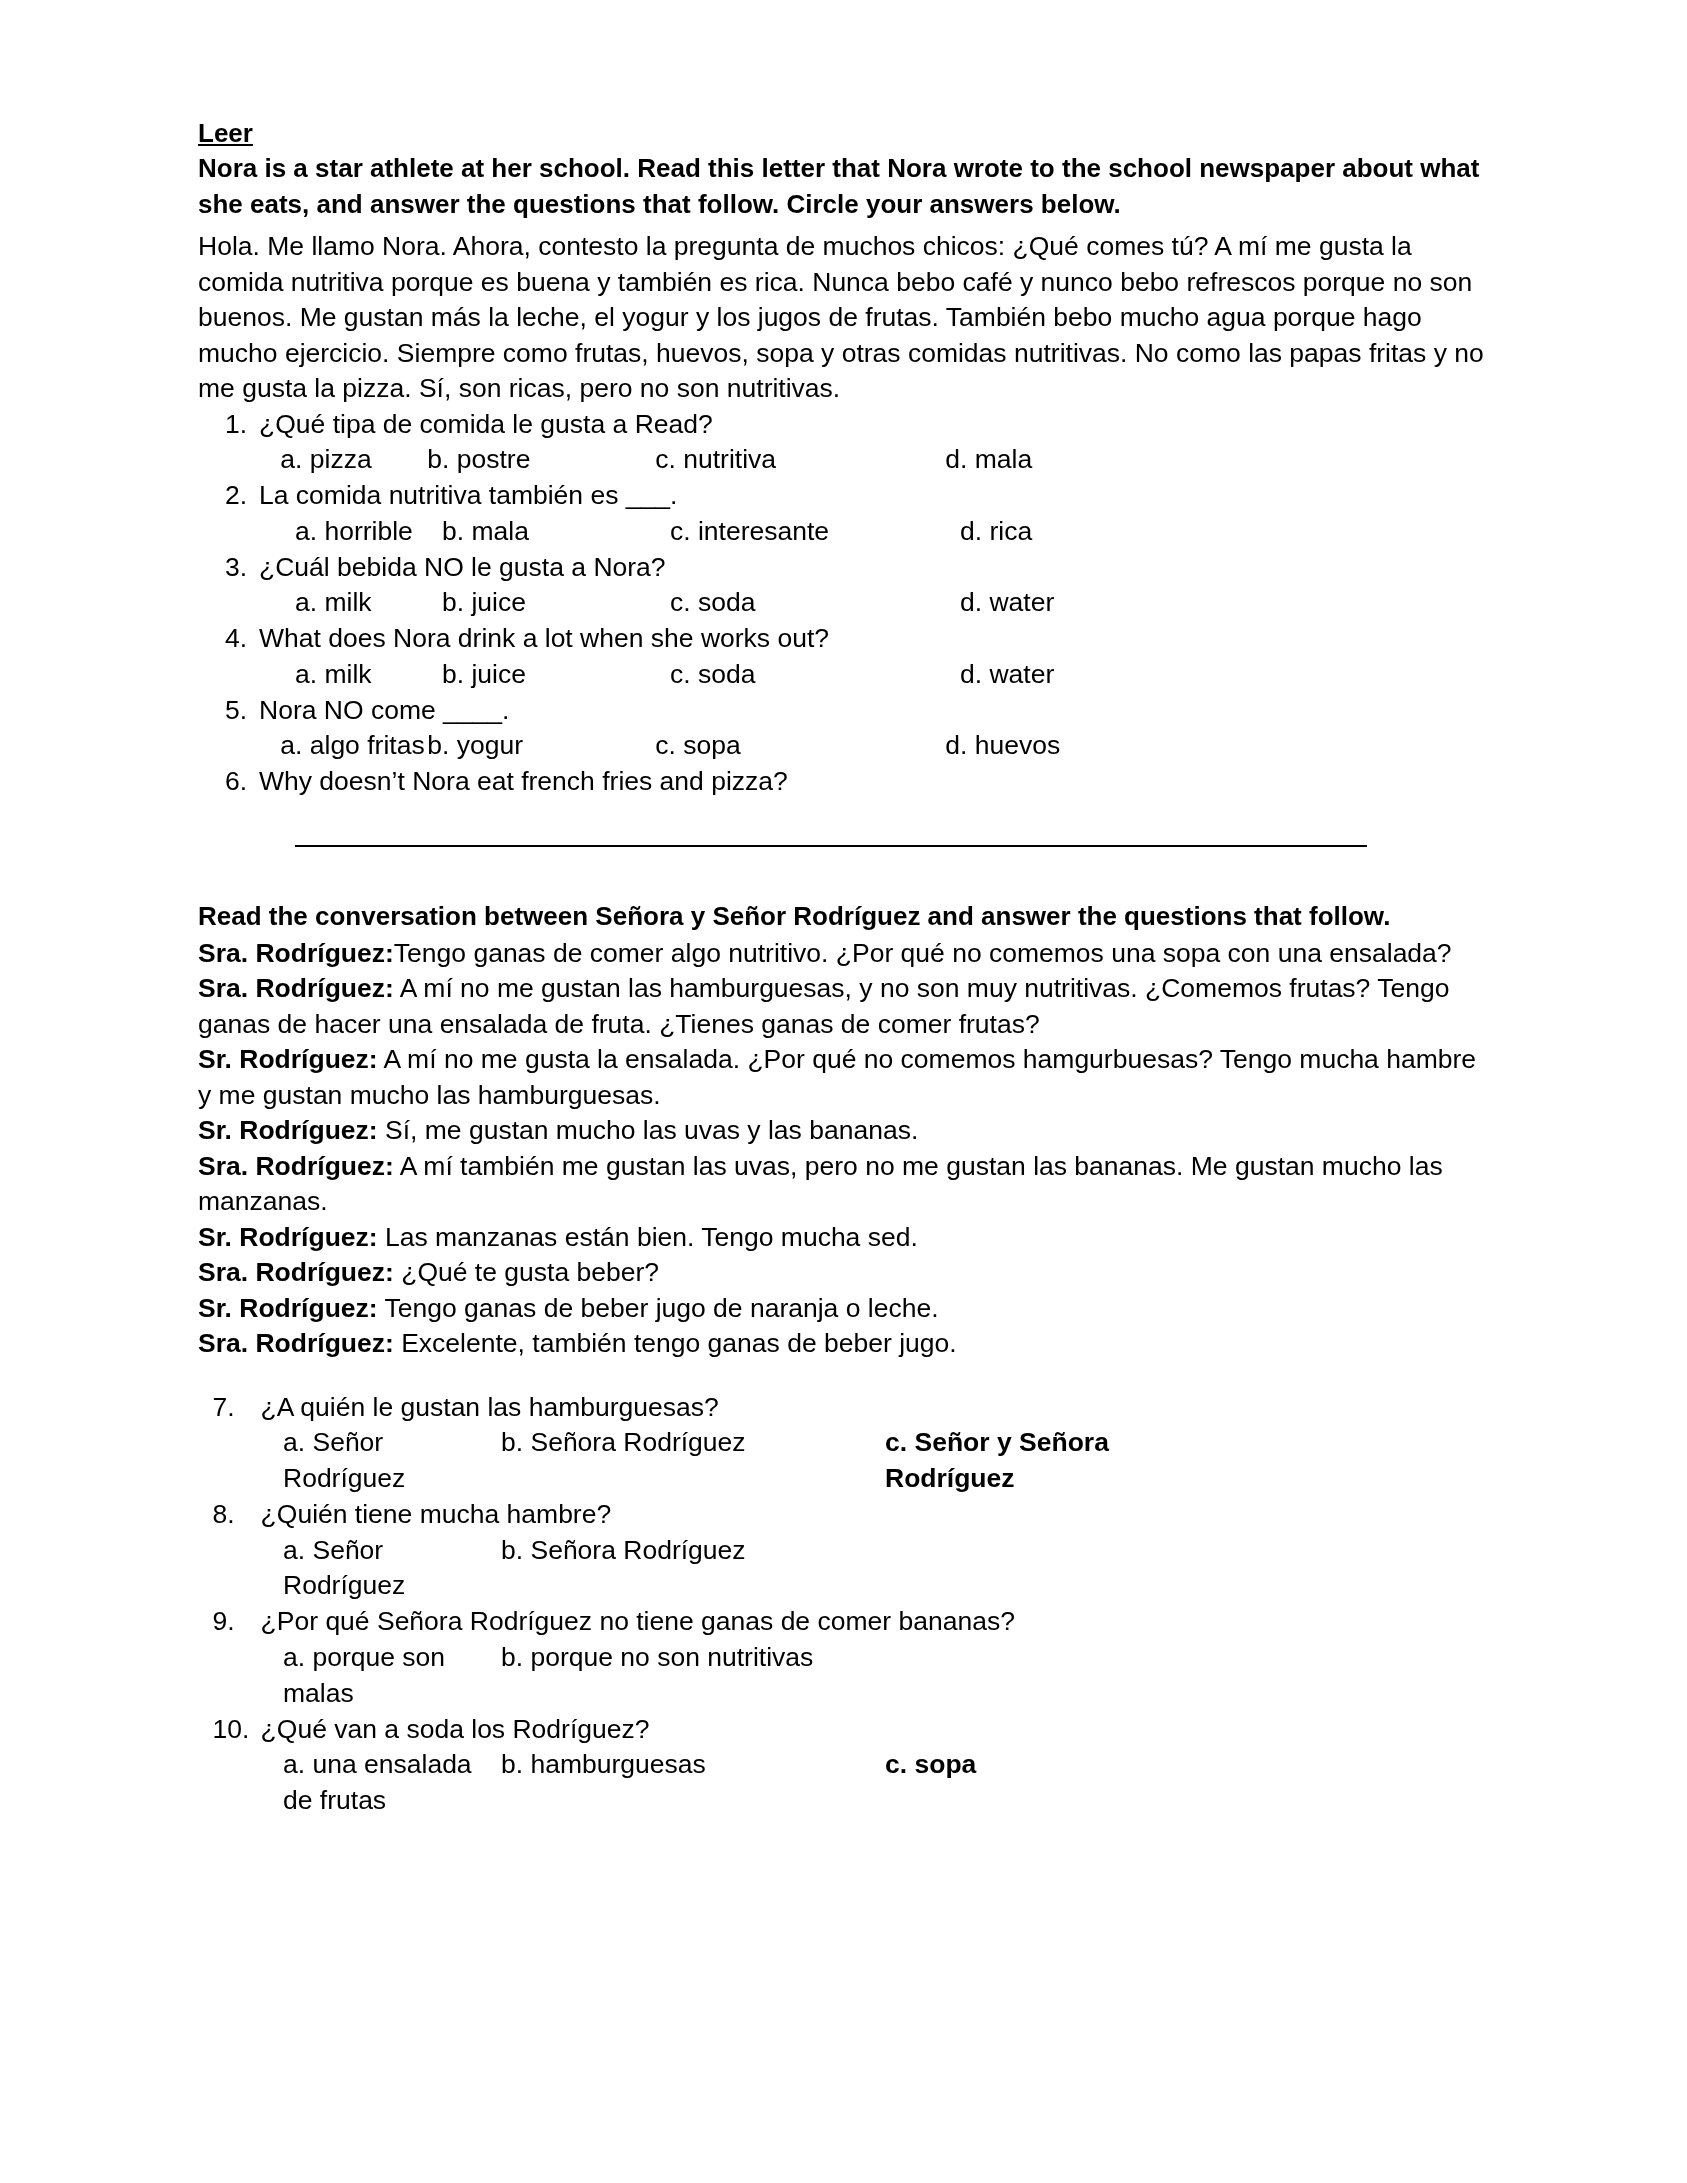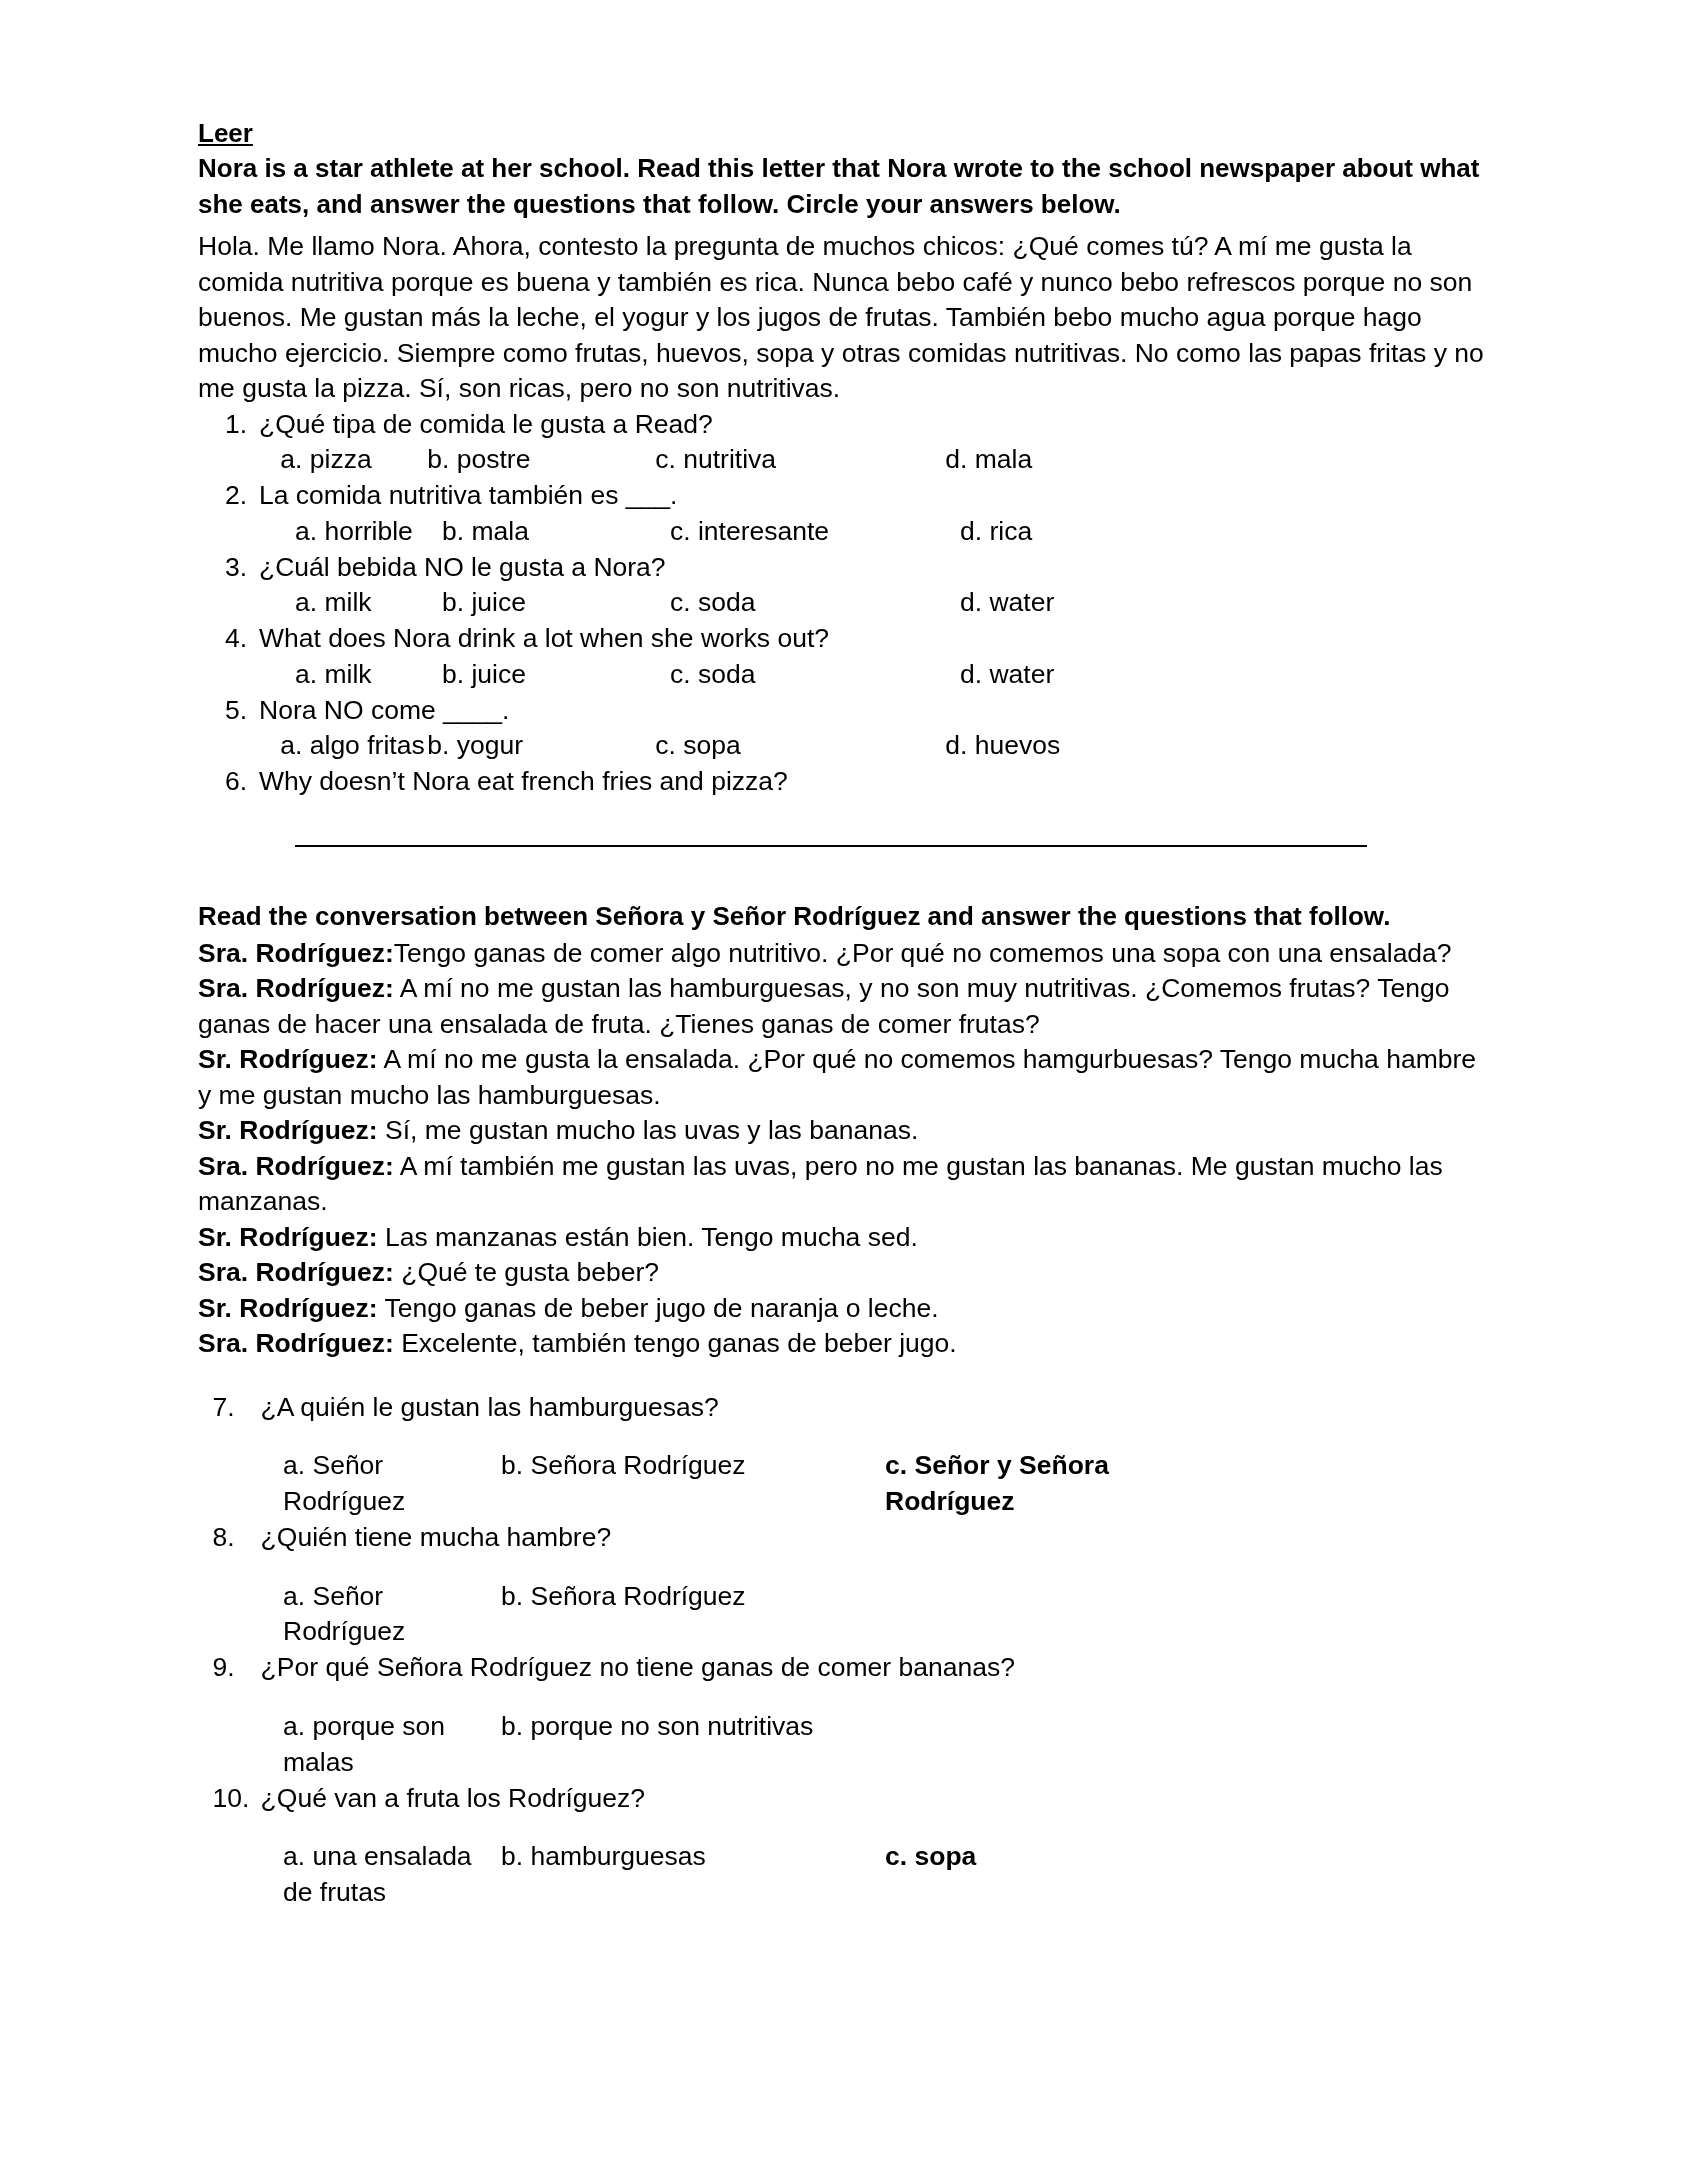--- a/index.html
+++ b/index.html
@@ -100,21 +100,20 @@
     width: 48px;
     flex: none;
     text-align: left;
   }
   .q2row .qline {
     padding-left: 14.6px;
   }
   .q2row .answers2 {
     display: flex;
     padding-left: 73px;
-    margin-top: 23px;
   }
 </style>
 </head>
 <body>
 
 <div class="page">
   <div class="doc">
 
     <div class="heading-bold underline">Leer</div>
 
@@ -264,21 +263,21 @@
         </div>
         <div class="answers2">
           <span class="ans conv1">a.   porque son malas</span>
           <span class="ans conv2">b. porque no son nutritivas</span>
         </div>
       </div>
 
       <div class="qrow q2row">
         <div class="qline">
           <span class="qnum2">10.</span>
-          <span class="qtext">¿Qué van a fruta los Rodríguez?</span>
+          <span class="qtext">¿Qué van a soda los Rodríguez?</span>
         </div>
         <div class="answers2">
           <span class="ans conv1">a.   una ensalada de frutas</span>
           <span class="ans conv2">b. hamburguesas</span>
           <span class="ans conv3">c. sopa</span>
         </div>
       </div>
 
     </div>
 

